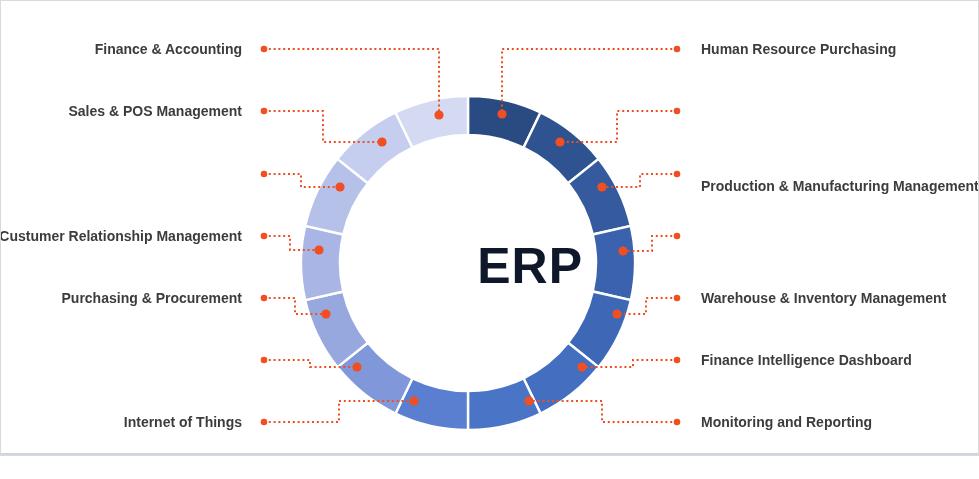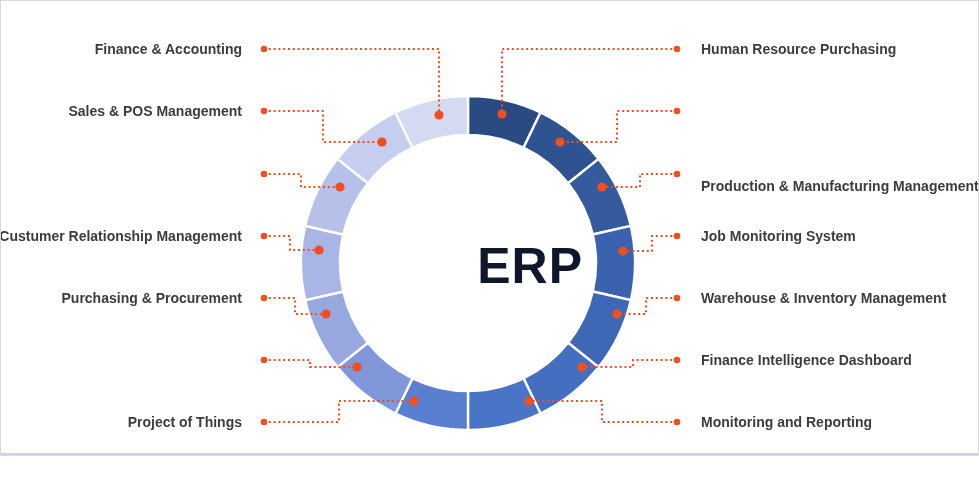--- a/index.html
+++ b/index.html
@@ -82,24 +82,23 @@
       <circle cx="581" cy="366" r="4.6" fill="#f14f21"></circle>
       <polyline points="676,421 601,421 601,400 528,400" fill="none" stroke="#f14f21" stroke-width="2" stroke-dasharray="2 2.8"></polyline>
       <circle cx="676" cy="421" r="3.3" fill="#f14f21"></circle>
       <circle cx="528" cy="400" r="4.6" fill="#f14f21"></circle>
     </svg>
 
   <div class="mod-label left" id="module-0" style="top: 37px; right: 736px;">Finance &amp; Accounting</div>
   <div class="mod-label left" id="module-1" style="top: 99px; right: 736px;">Sales &amp; POS Management</div>
   <div class="mod-label left" id="module-3" style="top: 224px; right: 736px;">Custumer Relationship Management</div>
   <div class="mod-label left" id="module-4" style="top: 286px; right: 736px;">Purchasing &amp; Procurement</div>
-  <div class="mod-label left" id="module-6" style="top: 410px; right: 736px;">Project of Things</div>
+  <div class="mod-label left" id="module-6" style="top: 410px; right: 736px;">Internet of Things</div>
   <div class="mod-label right" id="module-7" style="top: 37px; left: 700px;">Human Resource Purchasing</div>
   <div class="mod-label right" id="module-9" style="top: 174px; left: 700px;">Production &amp; Manufacturing Management</div>
-  <div class="mod-label right" id="module-10" style="top: 224px; left: 700px;">Job Monitoring System</div>
   <div class="mod-label right" id="module-11" style="top: 286px; left: 700px;">Warehouse &amp; Inventory Management</div>
   <div class="mod-label right" id="module-12" style="top: 348px; left: 700px;">Finance Intelligence Dashboard</div>
   <div class="mod-label right" id="module-13" style="top: 410px; left: 700px;">Monitoring and Reporting</div>
 
   <div id="center-label">ERP</div>
 
   <div id="bottom-line" style="background: rgb(204, 213, 226);"></div>
 </div>
 
 </body></html>

